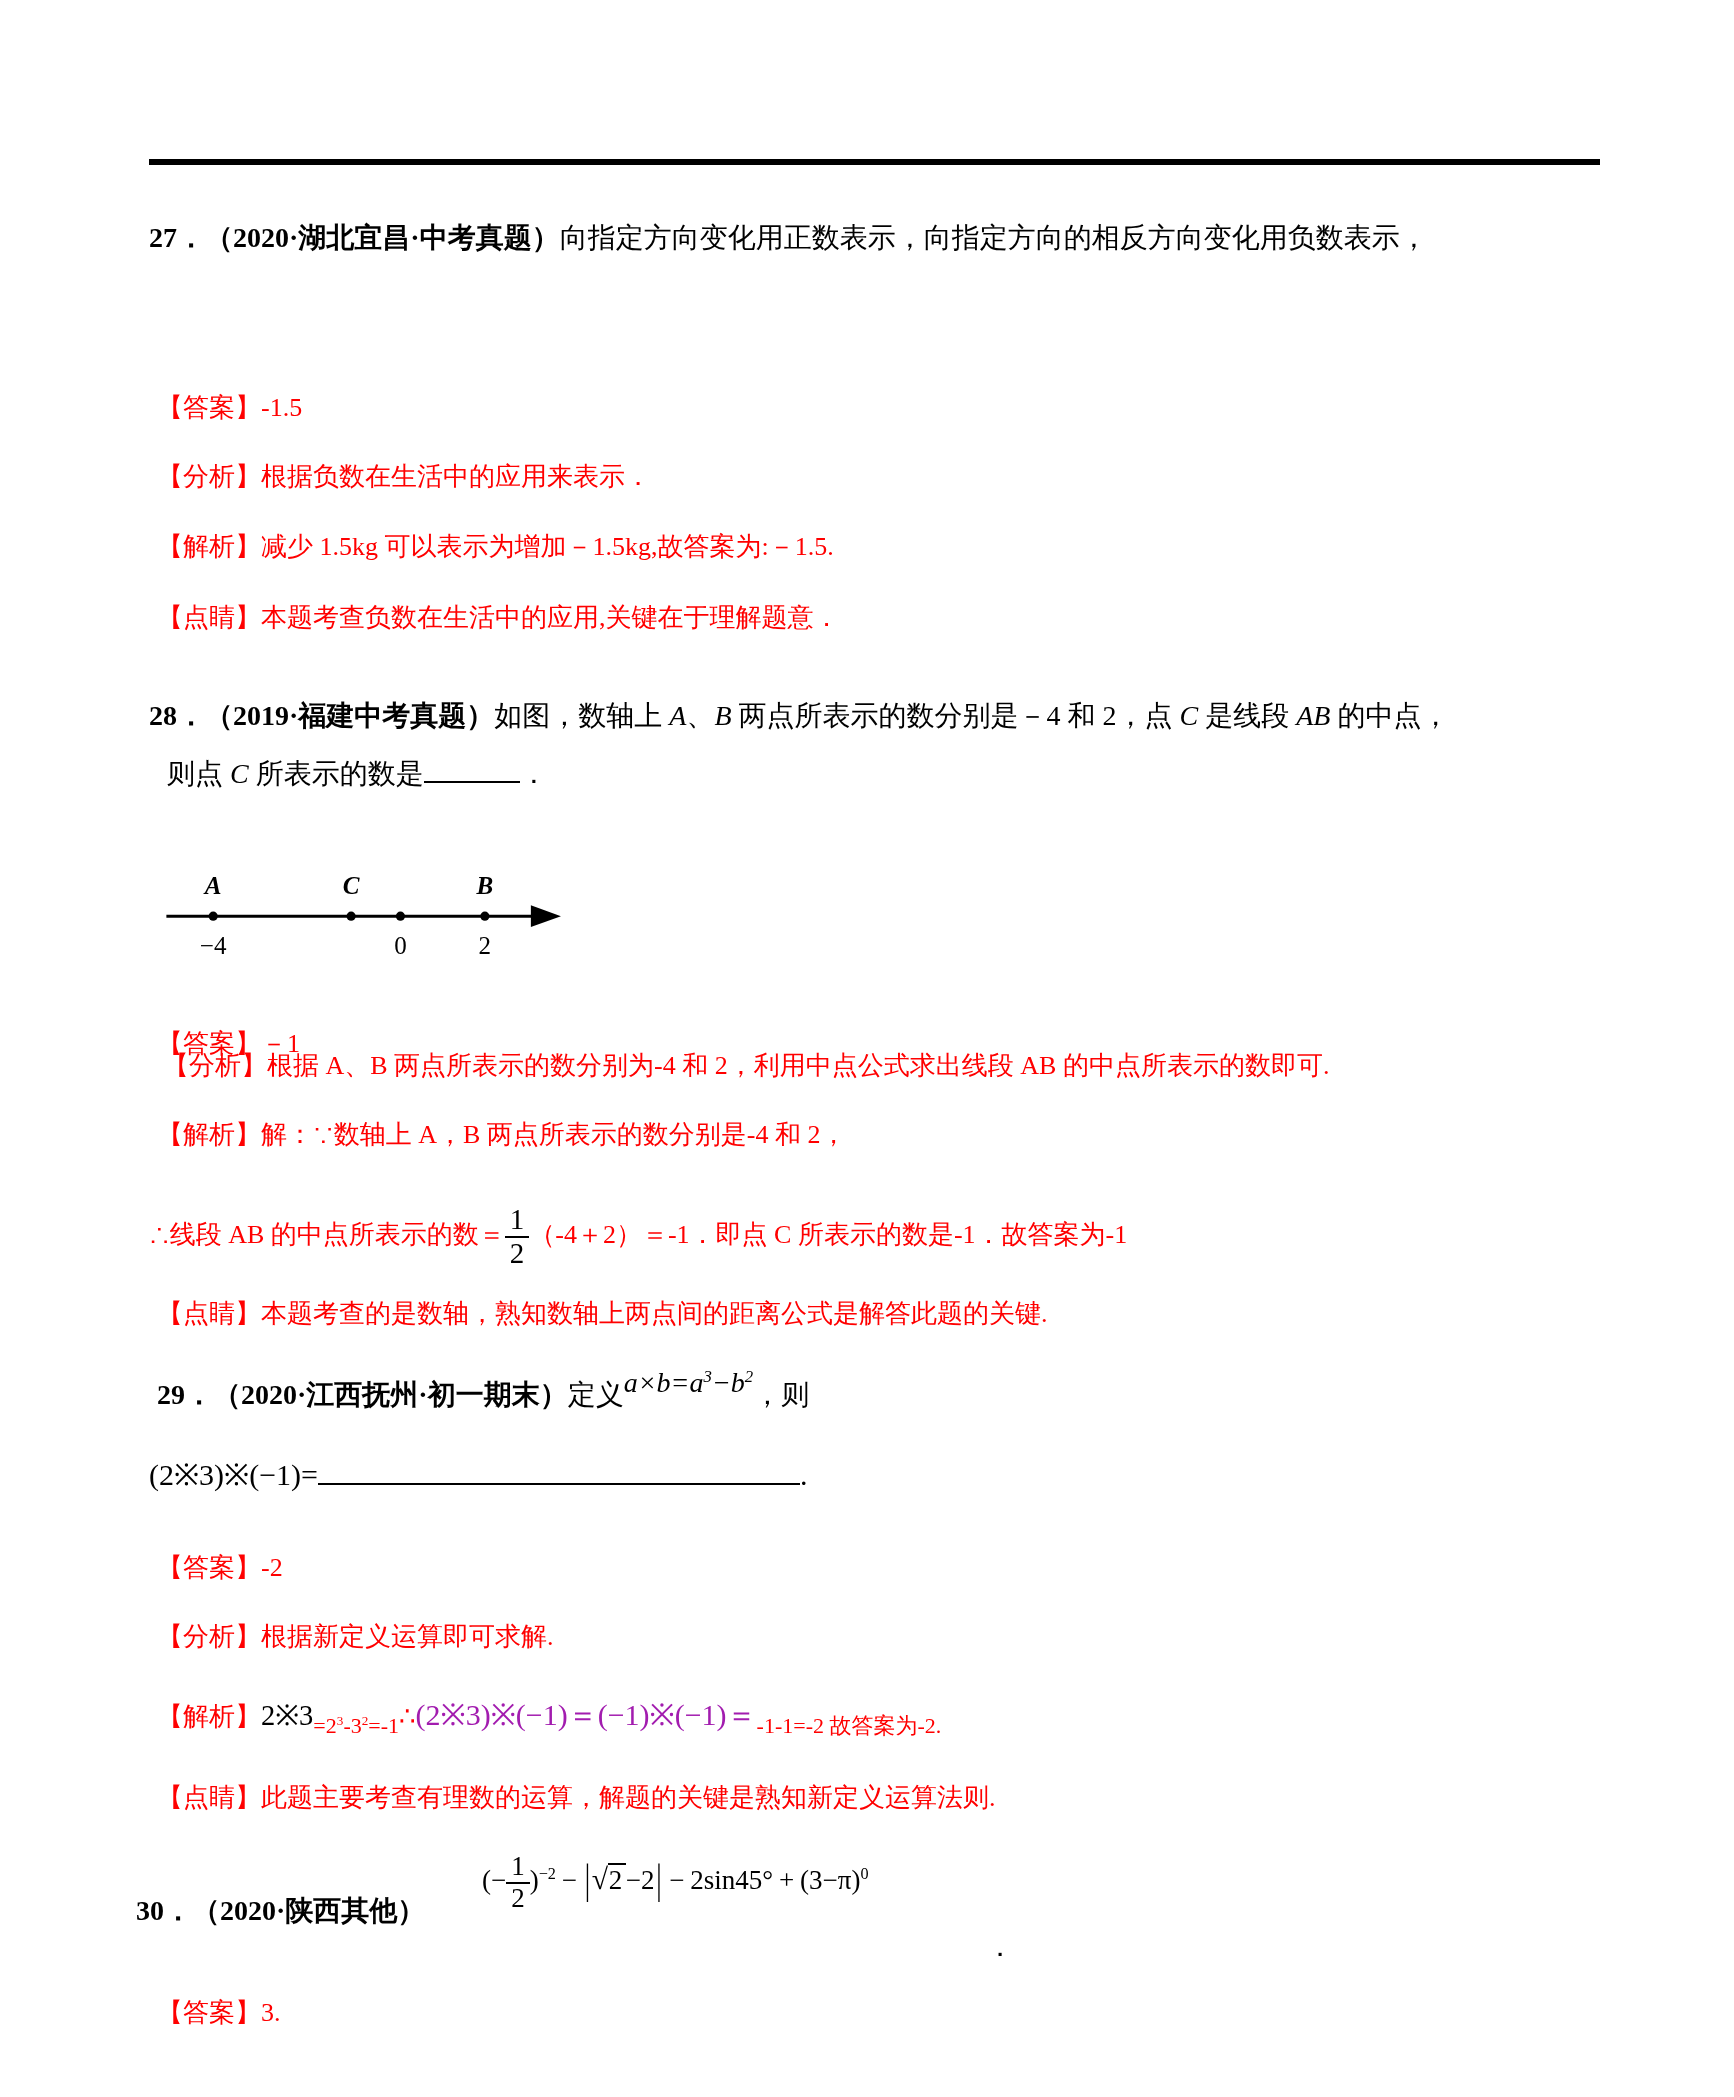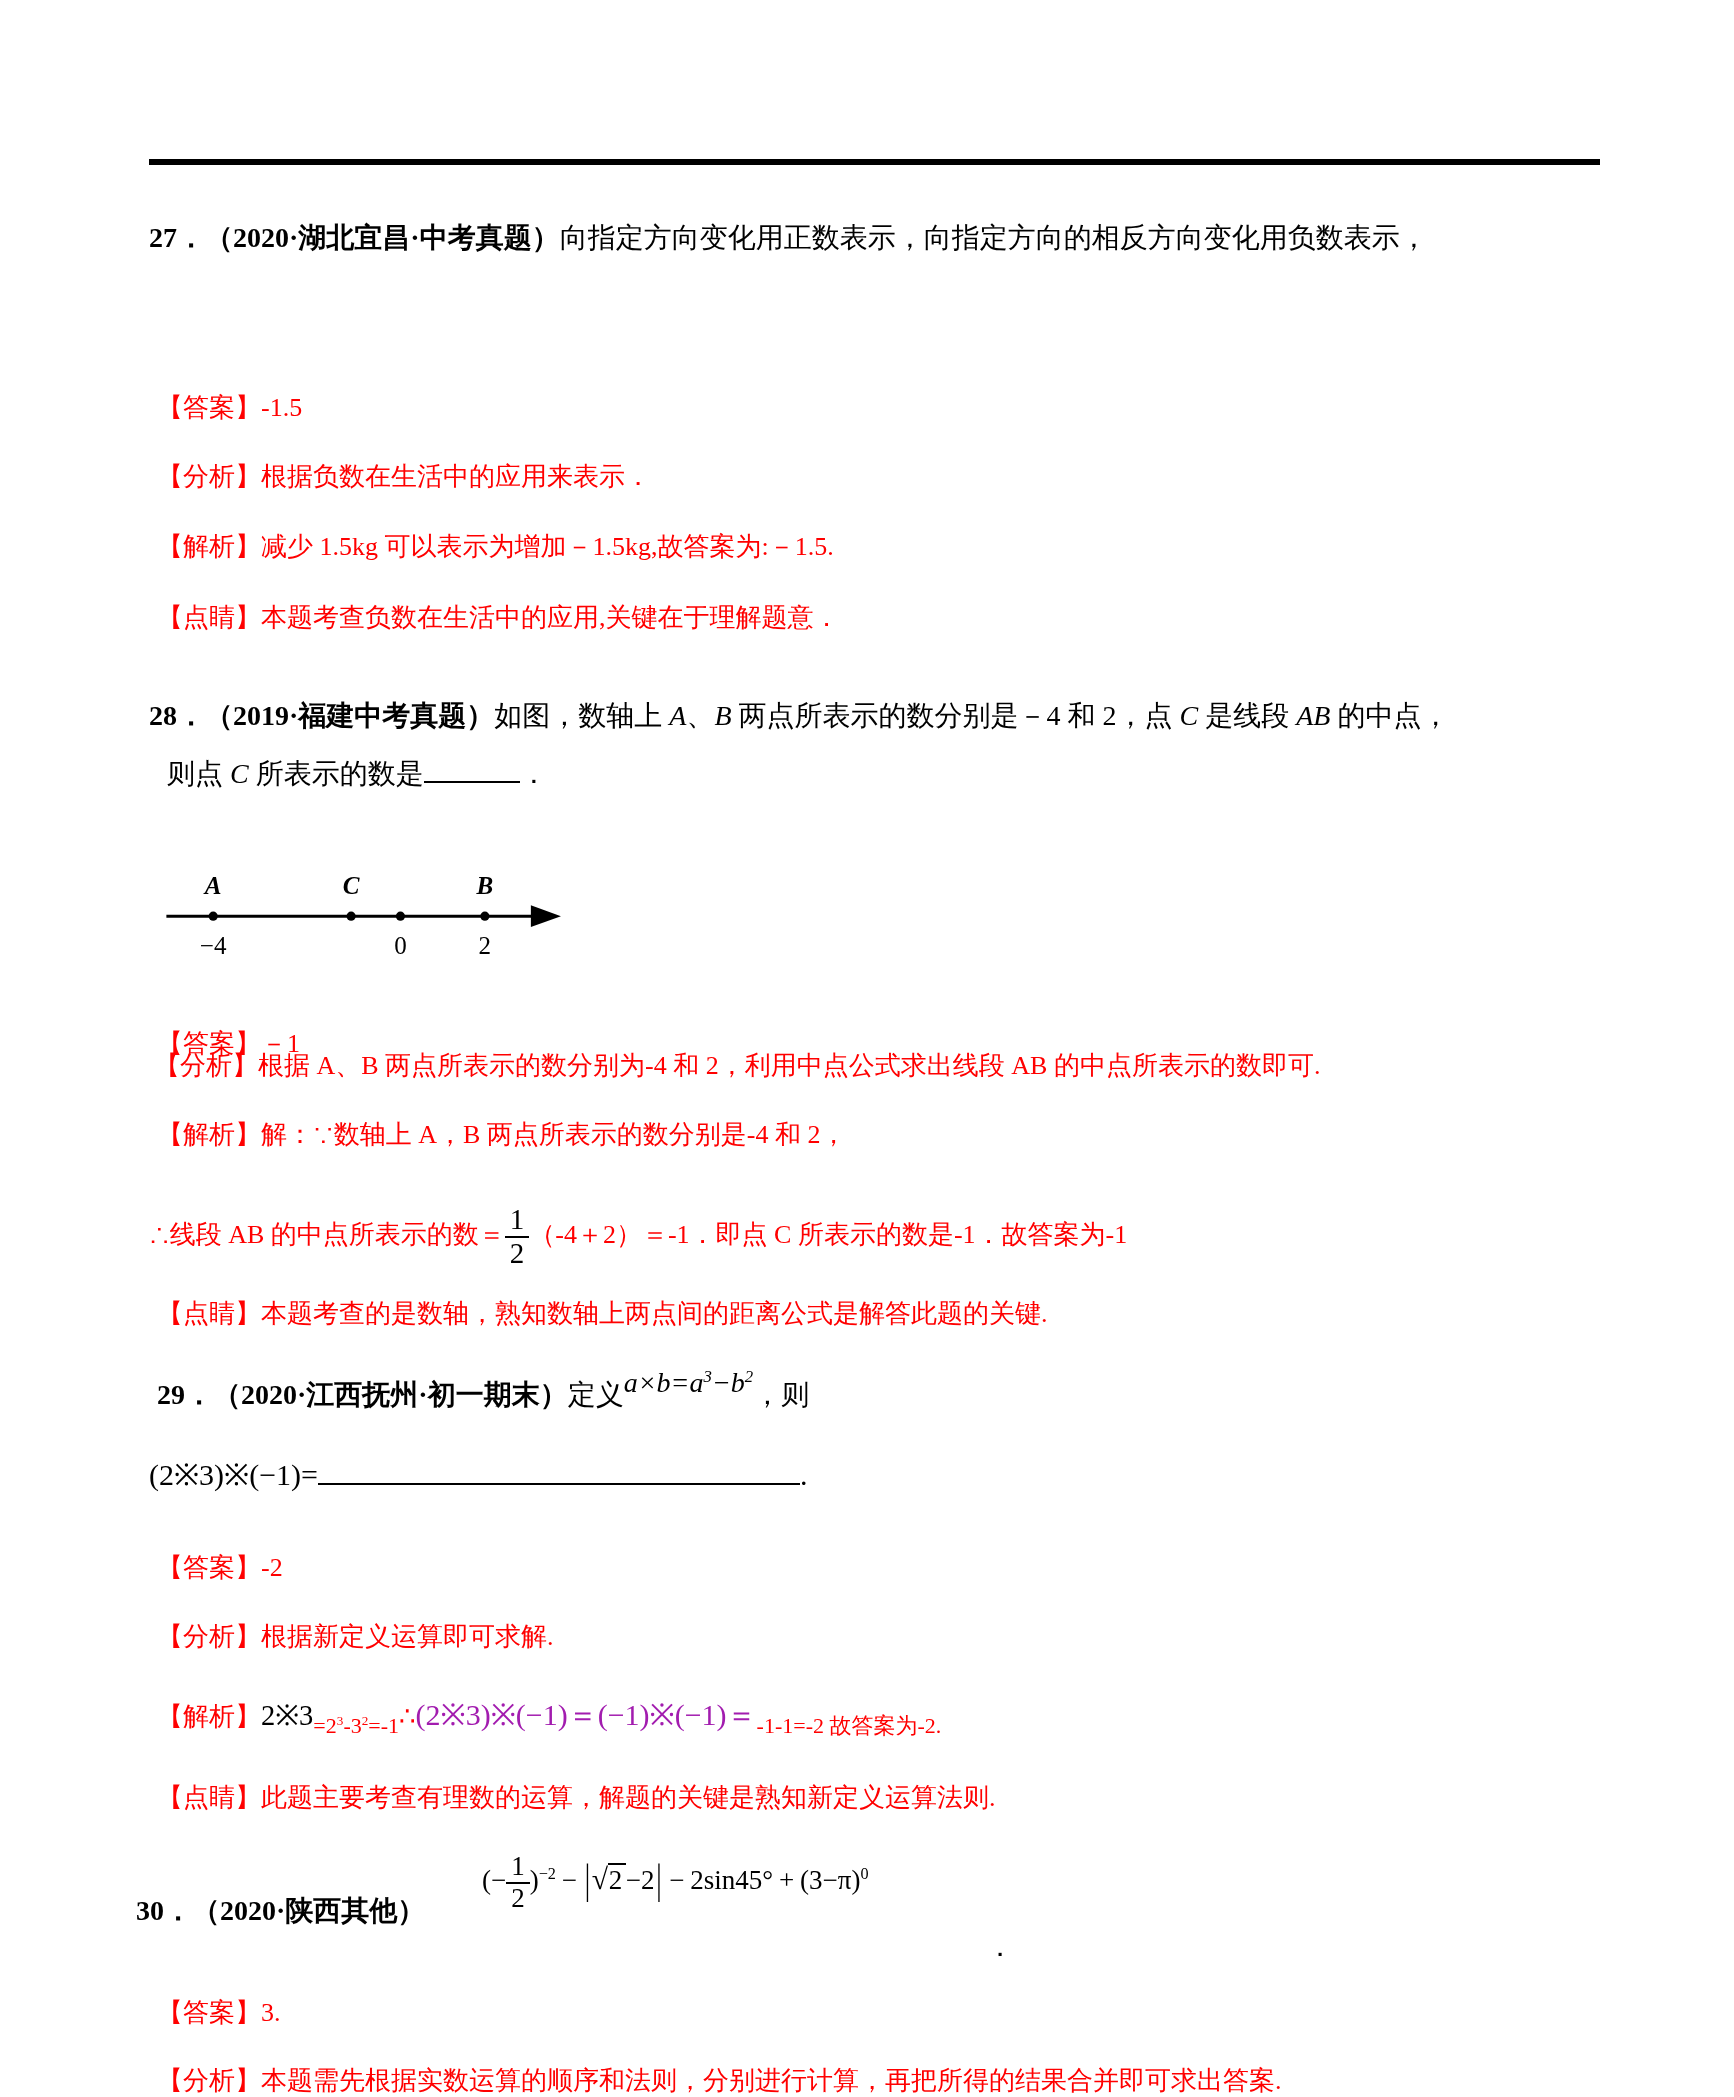--- a/index.html
+++ b/index.html
@@ -69,21 +69,21 @@
     <text x="448" y="78" font-size="60" font-style="italic" font-weight="bold" text-anchor="middle">C</text>
     <text x="768" y="78" font-size="60" font-style="italic" font-weight="bold" text-anchor="middle">B</text>
     <text x="118" y="222" font-size="60" text-anchor="middle">−4</text>
     <text x="566" y="222" font-size="60" text-anchor="middle">0</text>
     <text x="768" y="222" font-size="60" text-anchor="middle">2</text>
   </svg>
 
   <div class="line red" style="top:1028px;left:157px;">
     <span>【答案】</span><span>－1</span>
   </div>
-  <div class="line red" style="top:1050px;left:154px;">
+  <div class="line red" style="top:1050px;left:163px;">
     <span>【分析】</span><span>根据 A、B 两点所表示的数分别为-4 和 2，利用中点公式求出线段 AB 的中点所表示的数即可.</span>
   </div>
   <div class="line red" style="top:1119px;left:157px;">
     <span>【解析】</span><span>解：∵数轴上 A，B 两点所表示的数分别是-4 和 2，</span>
   </div>
   <div class="line red" style="top:1205px;left:149px;">
     <span>∴线段 AB 的中点所表示的数＝</span><span class="frac blackfrac"><span class="fn">1</span><span class="fd">2</span></span><span>（-4＋2）＝-1．即点 C 所表示的数是-1．故答案为-1</span>
   </div>
   <div class="line red" style="top:1298px;left:157px;">
     <span>【点睛】</span><span>本题考查的是数轴，熟知数轴上两点间的距离公式是解答此题的关键.</span>
@@ -113,18 +113,15 @@
   </div>
   <div class="line f30" style="top:1853px;left:482px;">
     <span>(</span><span>−</span><span class="frac"><span class="fn">1</span><span class="fd">2</span></span><span>)</span><span class="sup">−2</span><span style="padding:0 5.9px;">−</span><span class="absbar">|</span><span class="sqrt"><span class="rt">√</span><span class="rv">2</span></span><span>−2</span><span class="absbar">|</span><span style="padding:0 5.9px;">−</span><span>2sin45°</span><span style="padding:0 5.9px;">+</span><span>(3−π)</span><span class="sup">0</span>
   </div>
   <div class="line" style="top:1930px;left:986px;">
     <span>．</span>
   </div>
   <div class="line red" style="top:1997px;left:157px;">
     <span>【答案】</span><span>3.</span>
   </div>
-  <div class="line red" style="top:2065px;left:157px;">
-    <span>【分析】</span><span>本题需先根据实数运算的顺序和法则，分别进行计算，再把所得的结果合并即可求出答案.</span>
-  </div>
 
 </div>
 
 
 </body></html>

